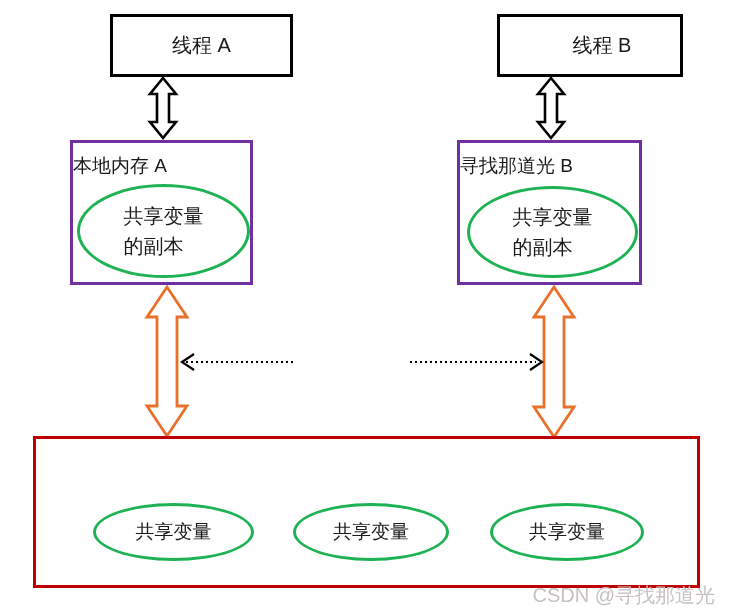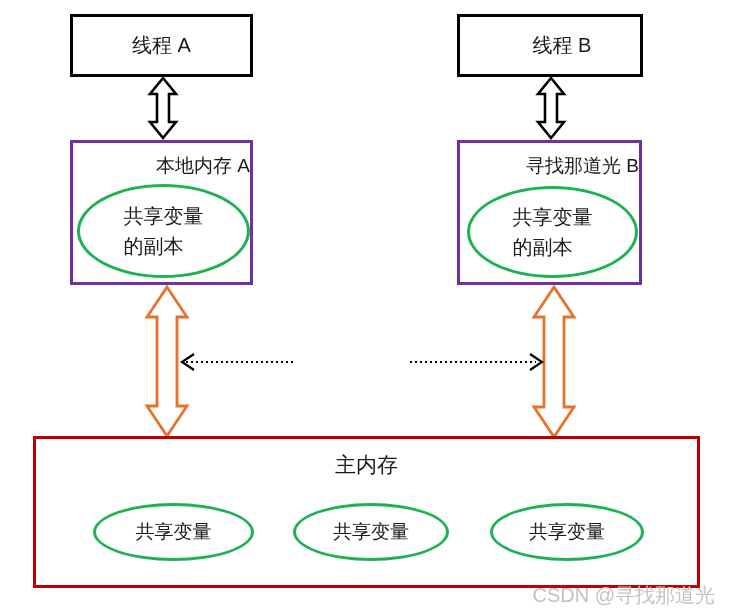--- a/index.html
+++ b/index.html
@@ -26,33 +26,34 @@
     position: absolute;
     box-sizing: border-box;
     background: #ffffff;
   }
   .thread-box {
     border: 3px solid var(--border-black);
     display: flex;
     align-items: center;
     justify-content: center;
     font-size: 20px;
+    margin-left: 40px;
   }
   .thread-a { left: 70px; top: 14px; width: 183px; height: 63px; }
   .thread-b { left: 457px; top: 14px; width: 186px; height: 63px; padding-left: 24px; }
   .local-box {
     border: 3px solid var(--purple);
   }
   .local-a { left: 70px; top: 140px; width: 183px; height: 145px; }
   .local-b { left: 457px; top: 140px; width: 185px; height: 145px; }
   .local-title {
     position: absolute;
     left: 0; top: 10px;
     width: 100%;
-    text-align: right;
+    text-align: left;
     font-size: 19px;
   }
   .copy-ellipse {
     position: absolute;
     box-sizing: border-box;
     border: 3px solid var(--green);
     border-radius: 50%;
     display: flex;
     align-items: center;
     justify-content: center;
@@ -150,21 +151,20 @@
     <div class="copy-ellipse">
       <div class="copy-text">
         <div>共享变量</div>
         <div>的副本</div>
       </div>
     </div>
   </div>
 
 
   <div class="box main-box">
-    <div class="main-title">主内存</div>
     <div class="main-ellipse e1">
       <span>共享变量</span>
     </div>
     <div class="main-ellipse e2">
       <span>共享变量</span>
     </div>
     <div class="main-ellipse e3">
       <span>共享变量</span>
     </div>
   </div>

